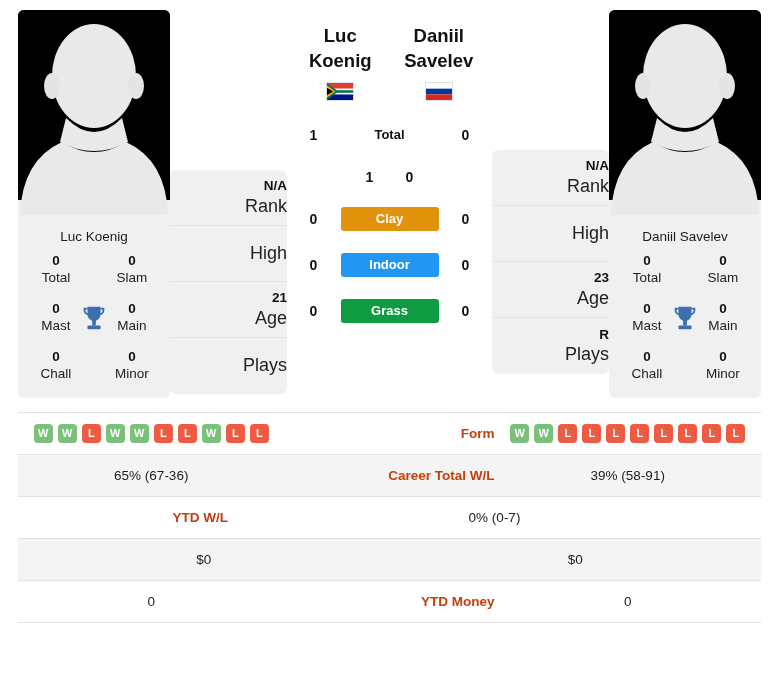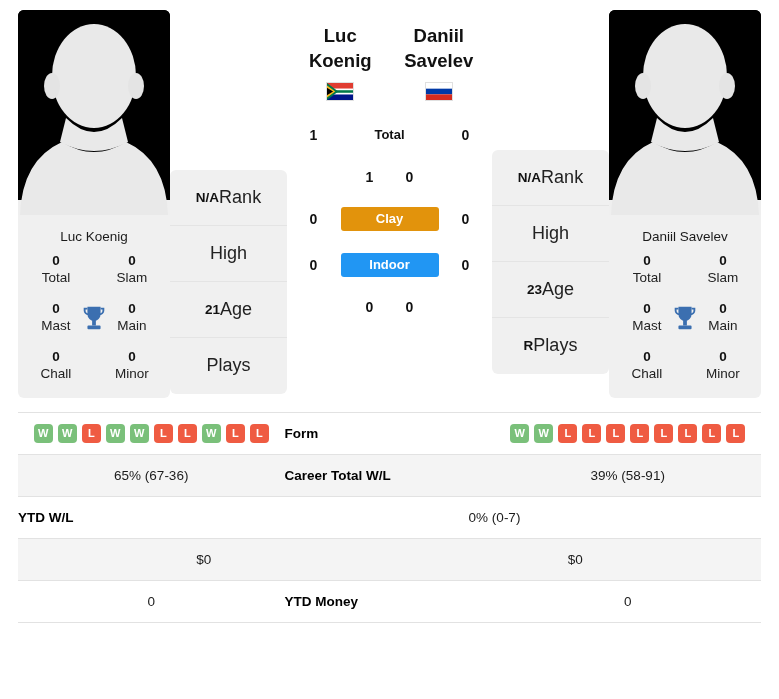--- a/index.html
+++ b/index.html
@@ -96,22 +96,22 @@
     margin-top: 0;
   }
   .info-card {
     background: #f0f0f0;
     border-radius: 6px;
     overflow: hidden;
   }
   .info-row {
     height: 56px;
     display: flex;
-    flex-direction: row;
-    align-items: center;
+    flex-direction: column;
+    align-items: flex-end;
     justify-content: center;
     border-bottom: 1px solid #e4e4e4;
     box-sizing: border-box;
   }
   .info-row:last-child { border-bottom: none; }
   .info-val {
     font-size: 13.5px;
     font-weight: bold;
     color: #111111;
     line-height: 1.3;
@@ -213,24 +213,24 @@
   .stat-left, .stat-right {
     flex: 1 1 0;
     display: flex;
     align-items: center;
     justify-content: center;
     font-size: 13.5px;
     color: #1b1b1b;
   }
   .stat-mid {
     flex: 0 0 210px;
-    text-align: left;
+    text-align: right;
     font-size: 13.5px;
     font-weight: bold;
-    color: #000000;
+    color: #c2410c;
   }
   .form-list {
     display: flex;
     gap: 5px;
     align-items: center;
     justify-content: center;
   }
   .form-badge {
     width: 19px;
     height: 19px;
@@ -369,20 +369,21 @@
           <div class="s-badge" style="background:#e2930c;text-align:center;">Clay</div>
           <div class="s-score">0</div>
         </div>
         <div class="surface-row">
           <div class="s-score">0</div>
           <div class="s-badge" style="background:#2196f3;">Indoor</div>
           <div class="s-score">0</div>
         </div>
         <div class="surface-row">
           <div class="s-score">0</div>
+          <div class="s-badge" style="background:#0f9b41;">Grass</div>
           <div class="s-score">0</div>
         </div>
       </div>
     </div>
 
     <div class="info-col" style="margin-top:140px;">
       <div class="info-card">
         <div class="info-row">
           <div class="info-val">N/A</div>
           <div class="info-lbl">Rank</div>

